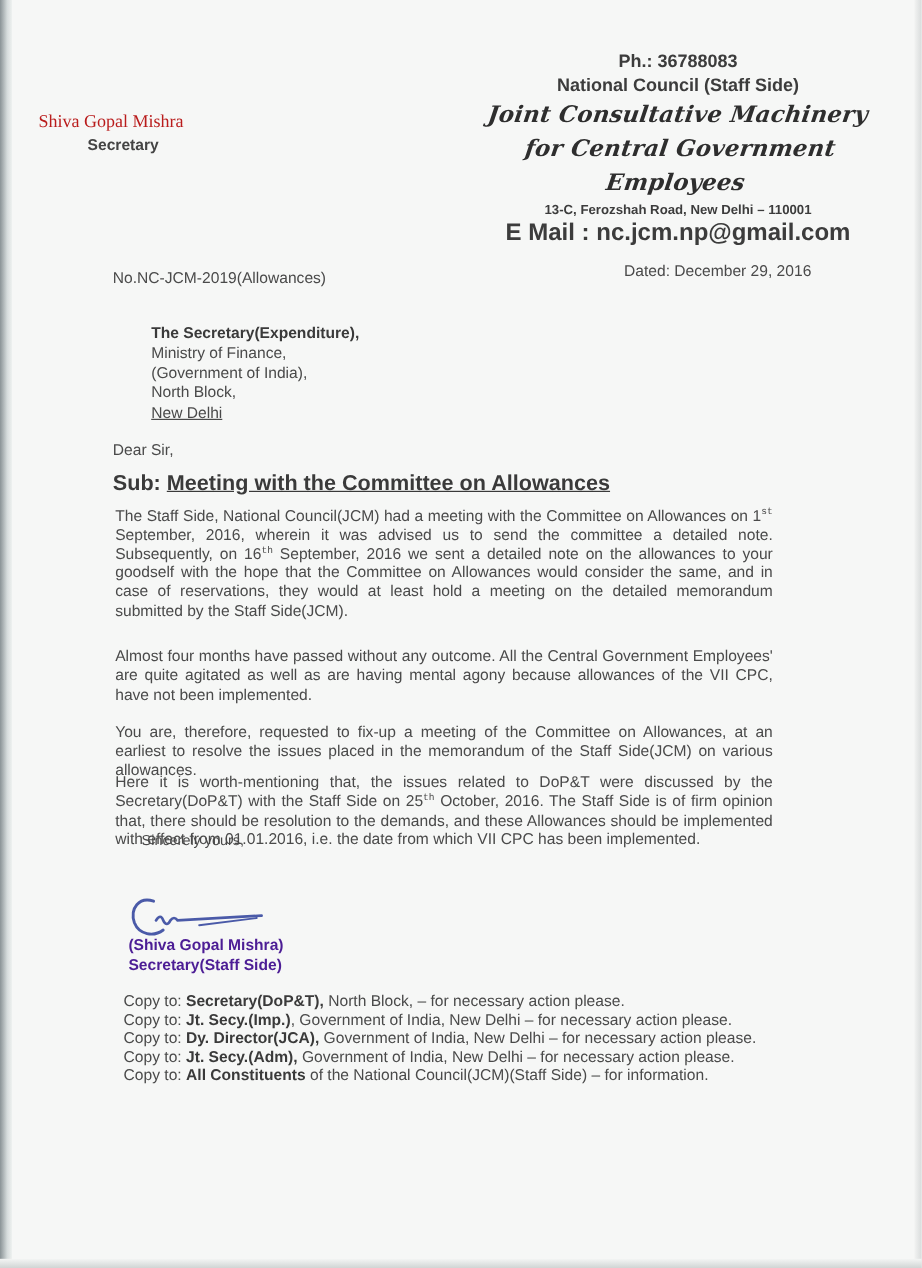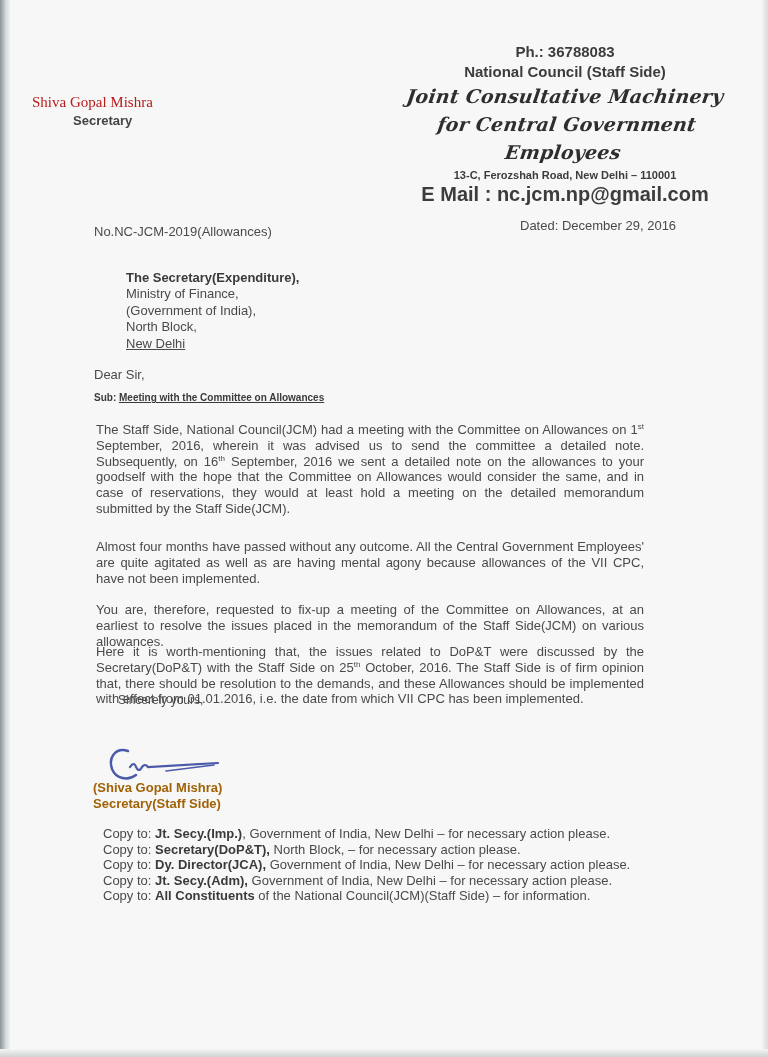--- a/index.html
+++ b/index.html
@@ -41,33 +41,33 @@
   .sender-title { left: 73px; top: 113px; font-size: 13px; font-weight: bold; color: #444; }
 
   .ref { left: 94px; top: 224px; font-size: 13px; }
   .date { left: 480px; top: 218px; font-size: 13px; margin-left: 40px; }
 
   .addressee { left: 94px; top: 270px; font-size: 13px; line-height: 16.4px; margin-left: 32px; }
   .addressee .strong { font-weight: bold; color: #3a3a3a; }
   .addressee .ul { text-decoration: underline; }
 
   .salutation { left: 94px; top: 367px; font-size: 13px; }
-  .subject { left: 94px; top: 392px; font-size: 10px; font-weight: bold; color: #3a3a3a; }
+  .subject { left: 94px; top: 392px; font-size: 18px; font-weight: bold; color: #3a3a3a; }
   .subject .ul { text-decoration: underline; }
 
   .para { position: absolute; left: 96px; width: 548px; font-size: 13px; line-height: 15.8px; text-align: justify; }
   .p1 { top: 422px; }
   .p2 { top: 539px; }
   .p3 { top: 602px; }
   .p4 { top: 644px; }
-  sup { font-size: 8px; line-height: 0; }
+  sup { font-size: 8px; line-height: 0; font-family: Liberation Mono, monospace; }
 
   .closing { left: 118px; top: 693px; font-size: 12px; }
   .signature { left: 106px; top: 745px; width: 120px; height: 40px; }
-  .sig-name { left: 93px; top: 780px; font-size: 13px; font-weight: bold; color: #a16207; line-height: 16px; }
+  .sig-name { left: 107px; top: 780px; font-size: 13px; font-weight: bold; color: #4c1d95; line-height: 16px; }
 
   .copies { left: 103px; top: 826px; font-size: 13px; line-height: 15.6px; }
   .copies .strong { font-weight: bold; color: #3a3a3a; }
 </style>
 </head>
 <body>
 
 <div class="edge-left"></div>
 <div class="edge-right"></div>
 <div class="bottom-band"></div>
@@ -120,18 +120,18 @@
   <path d="M24 22 q4 -6 6 0 q3 6 6 0 q3 -4 6 0 L 112 18" fill="none" stroke="#4a5aa8" stroke-width="2.2" stroke-linecap="round"></path>
   <path d="M60 26 L 108 20" fill="none" stroke="#4a5aa8" stroke-width="1.6" stroke-linecap="round"></path>
 </svg>
 
 <div class="abs sig-name">
   <div>(Shiva Gopal Mishra)</div>
   <div>Secretary(Staff Side)</div>
 </div>
 
 <div class="abs copies">
+  <div><span>Copy to: </span><span class="strong">Secretary(DoP&amp;T),</span><span> North Block, – for necessary action please.</span></div>
   <div><span>Copy to: </span><span class="strong">Jt. Secy.(Imp.)</span><span>, Government of India, New Delhi – for necessary action please.</span></div>
-  <div><span>Copy to: </span><span class="strong">Secretary(DoP&amp;T),</span><span> North Block, – for necessary action please.</span></div>
   <div><span>Copy to: </span><span class="strong">Dy. Director(JCA),</span><span> Government of India, New Delhi – for necessary action please.</span></div>
   <div><span>Copy to: </span><span class="strong">Jt. Secy.(Adm),</span><span> Government of India, New Delhi – for necessary action please.</span></div>
   <div><span>Copy to: </span><span class="strong">All Constituents</span><span> of the National Council(JCM)(Staff Side) – for information.</span></div>
 </div>
 
 </body></html>

